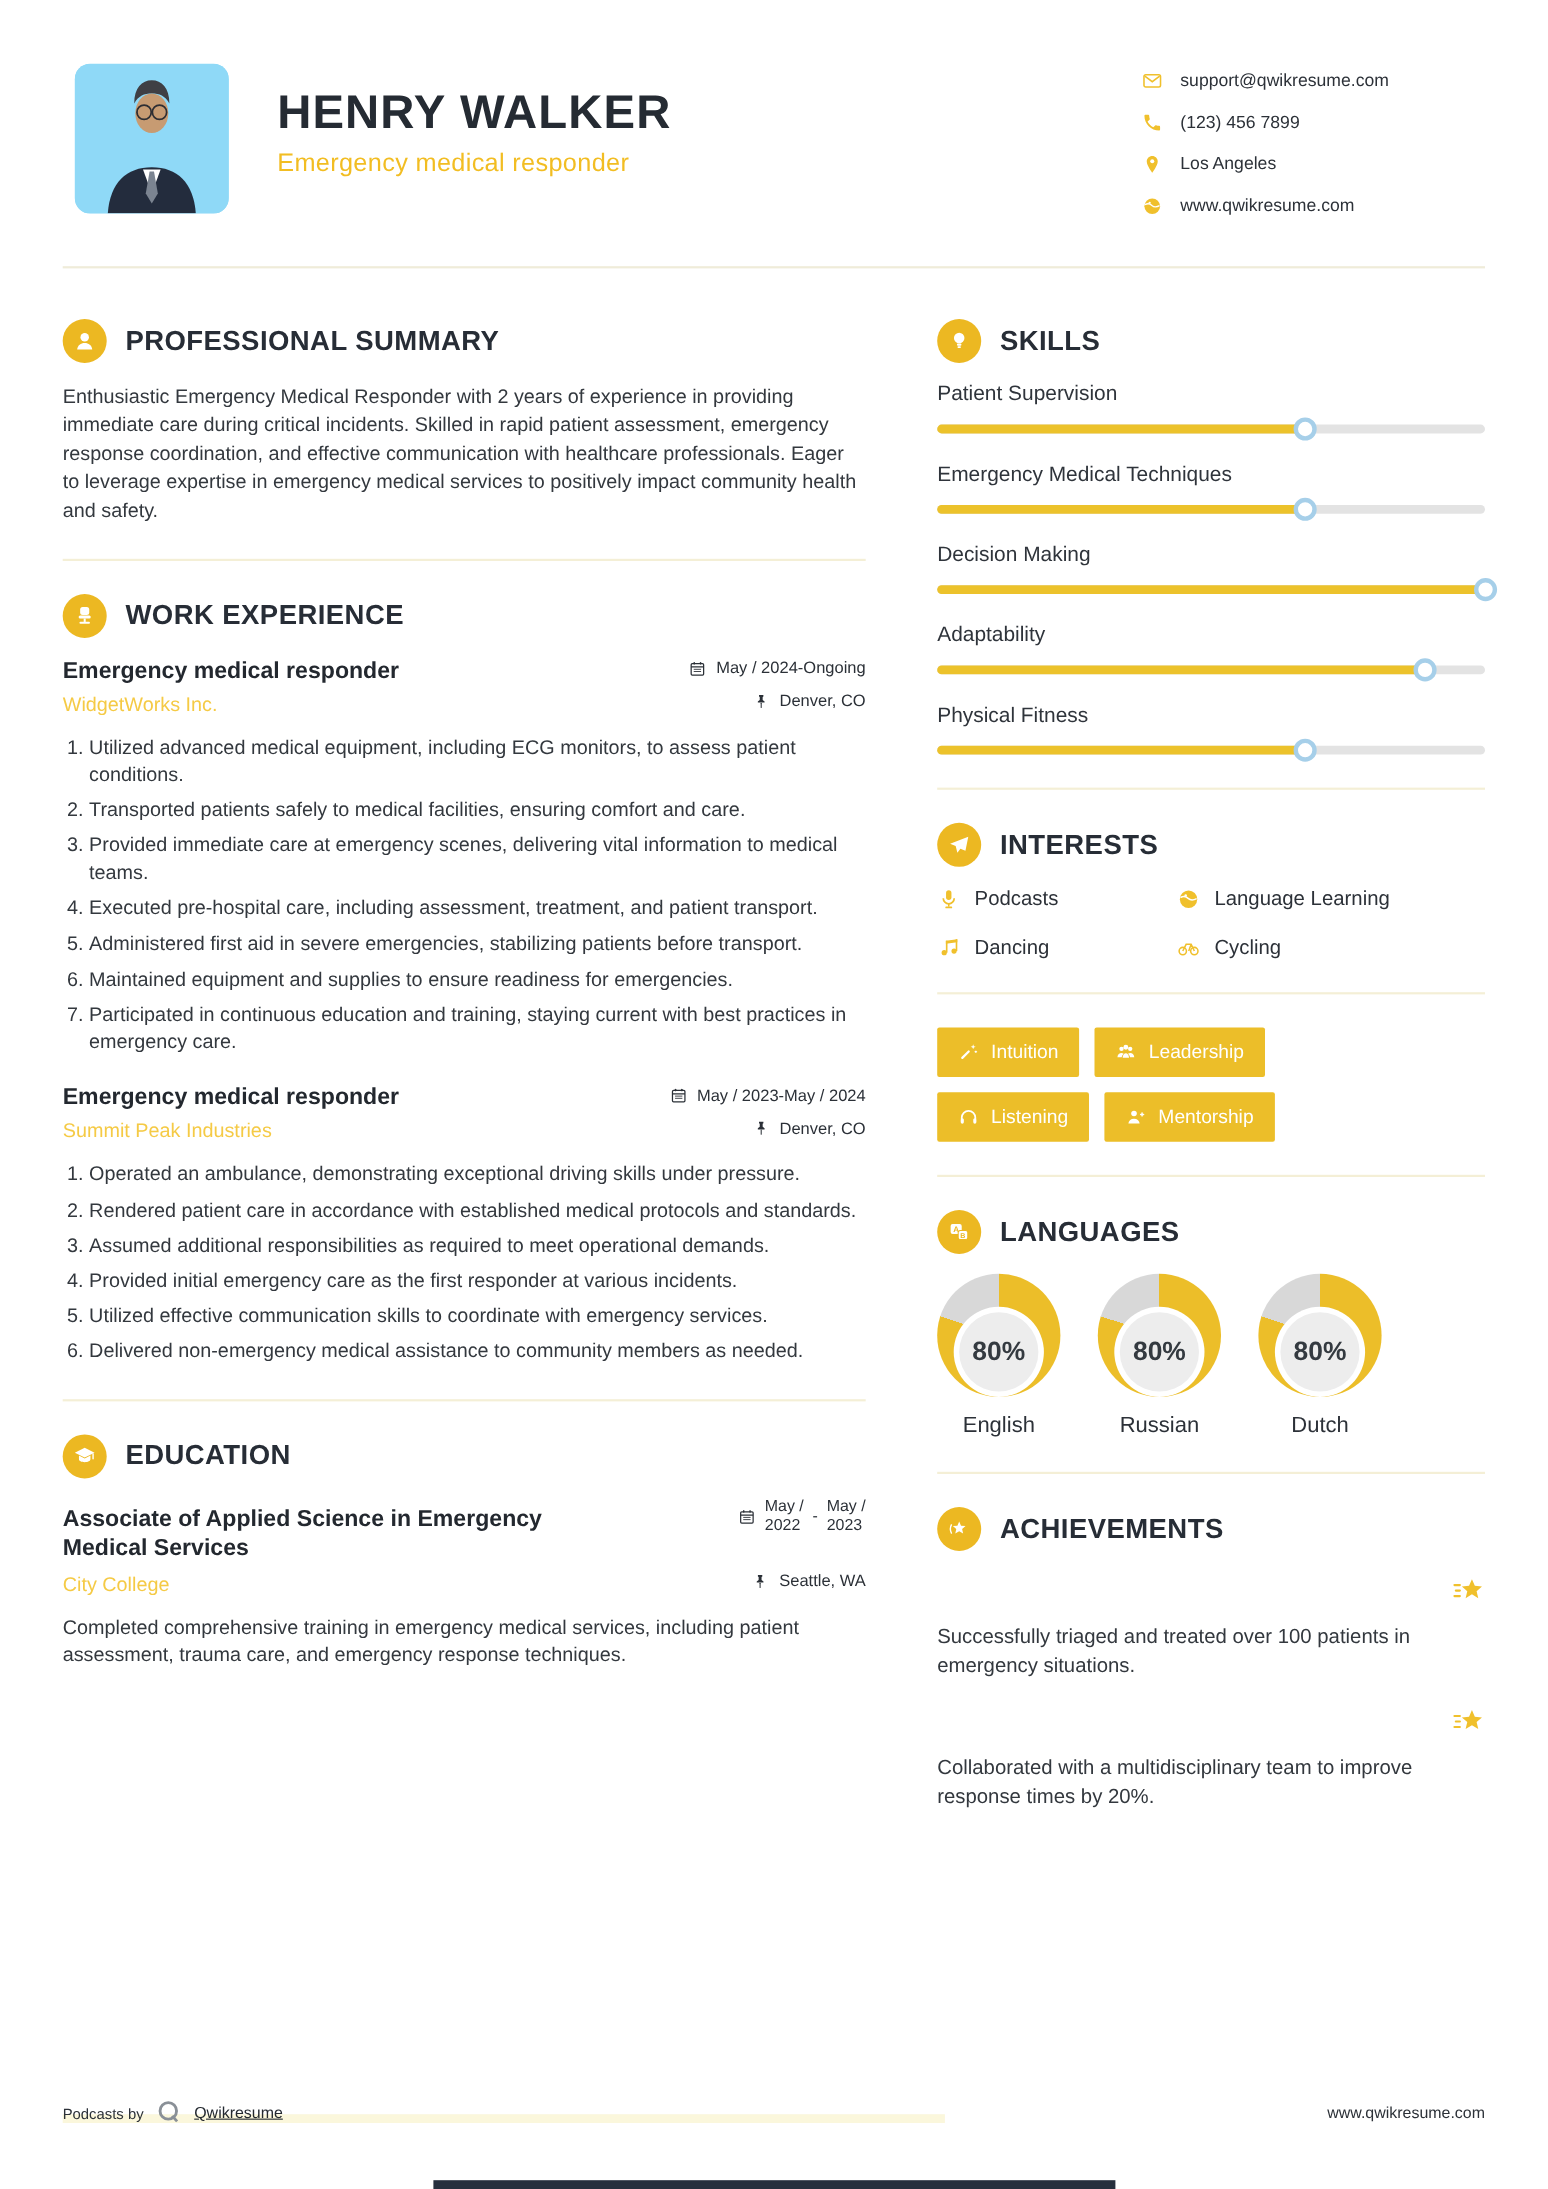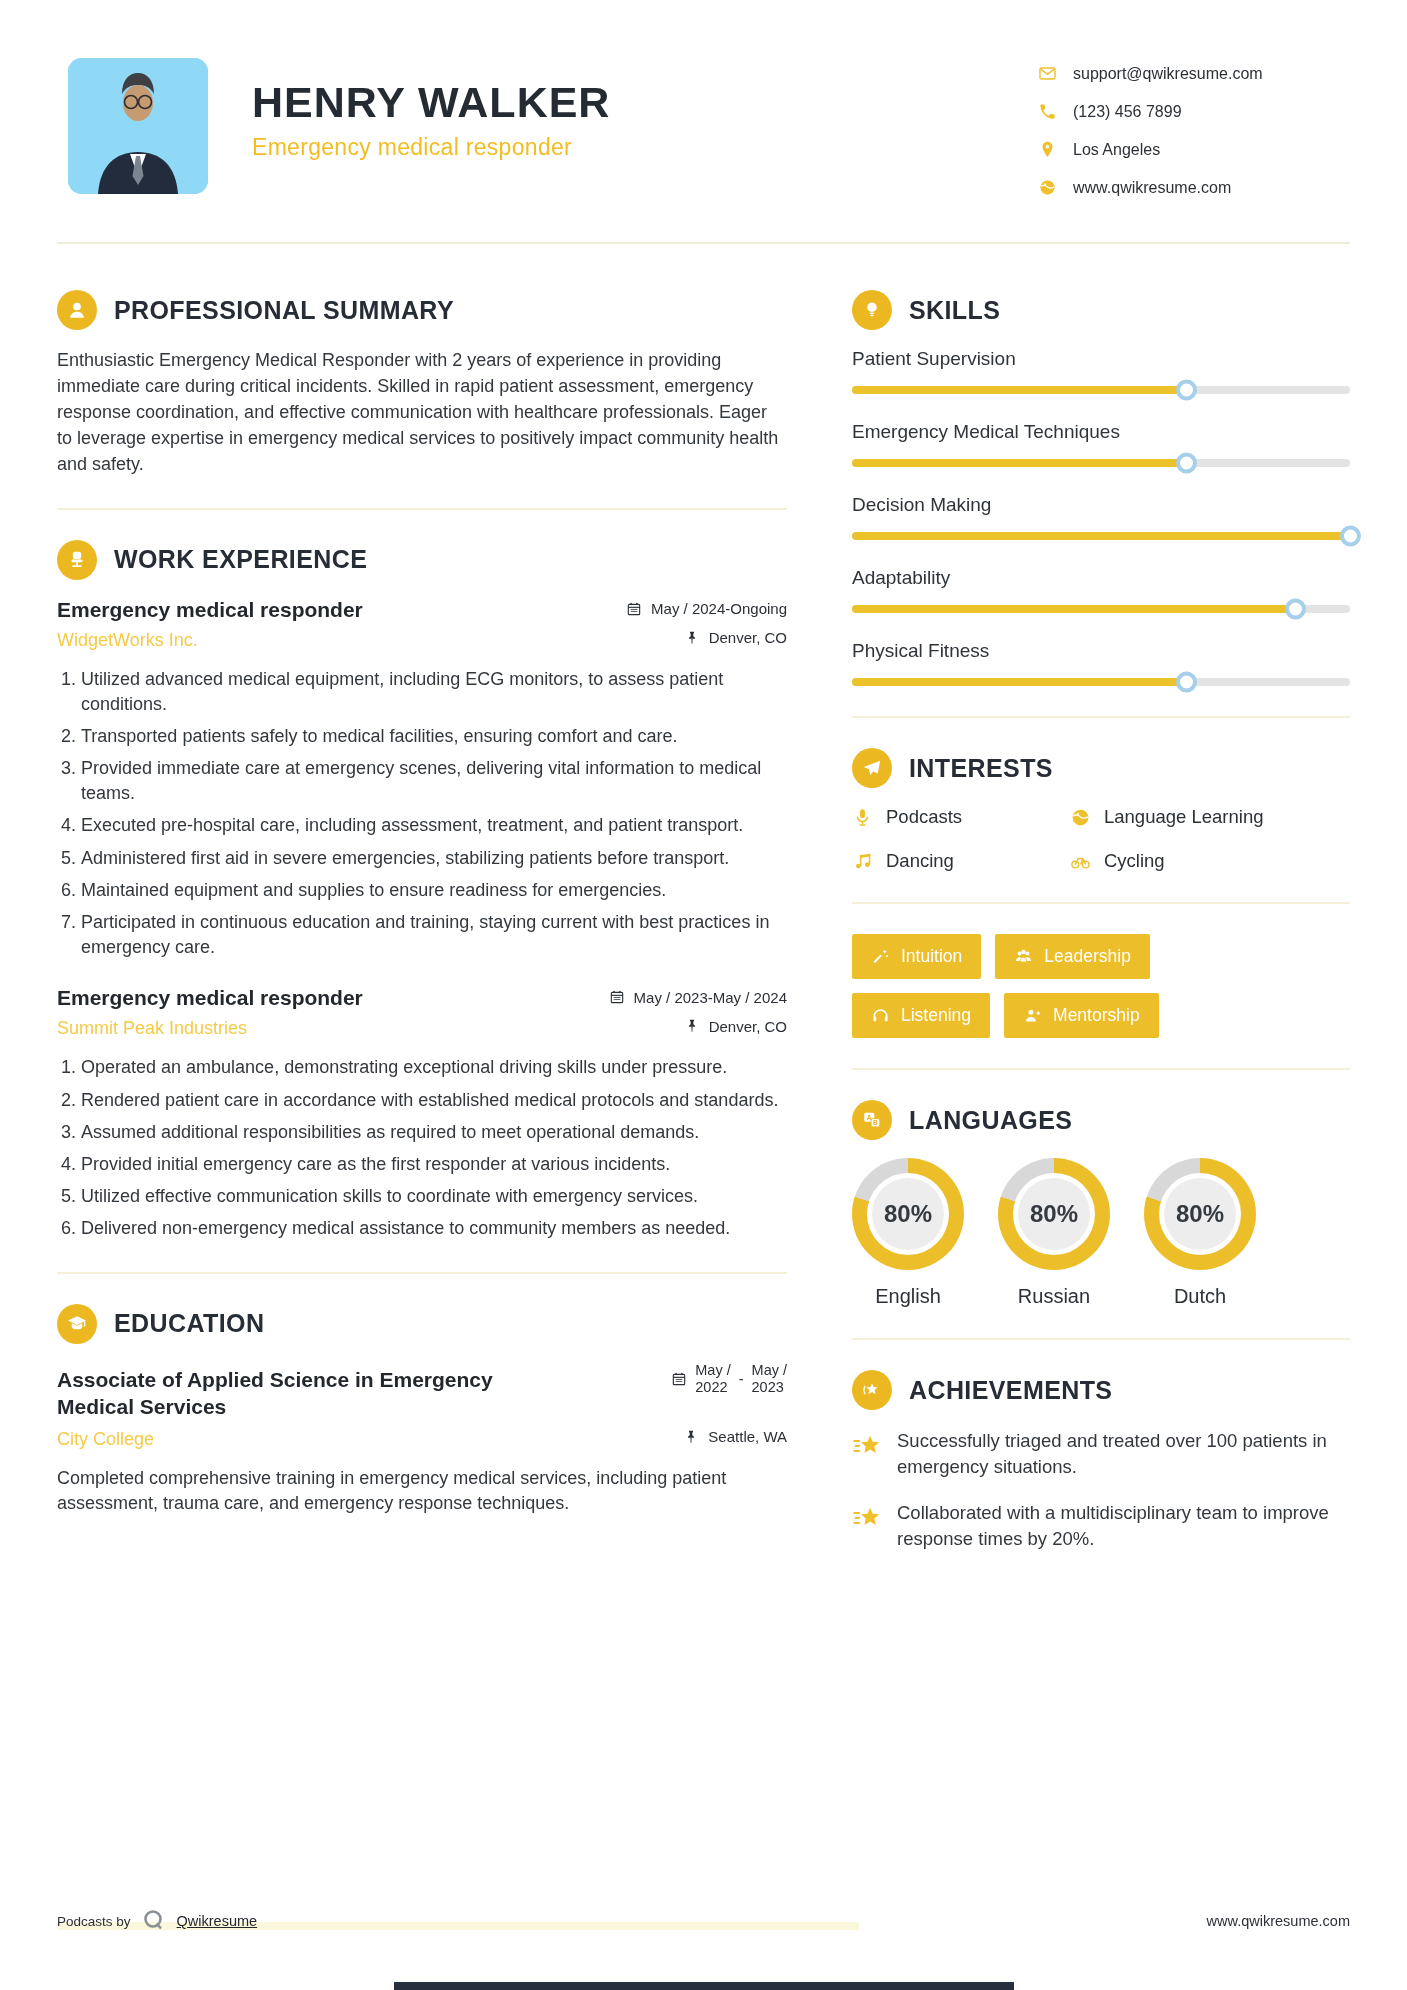--- a/index.html
+++ b/index.html
@@ -50,25 +50,25 @@
   .knob{position:absolute;right:-11px;top:50%;transform:translateY(-50%);width:13px;height:13px;background:#fff;border:4px solid #a6cfe9;border-radius:50%;}
   .interests-grid{display:grid;grid-template-columns:218px 1fr;row-gap:22px;margin-top:6px;}
   .interest{display:flex;align-items:center;gap:13px;font-size:18.5px;color:#2c3138;}
   .iicon{width:21px;height:21px;color:#f0c02c;display:inline-flex;}
   .iicon svg{width:21px;height:21px;}
   .tags{display:flex;flex-wrap:wrap;gap:14px;margin-top:8px;max-width:420px;}
   .tag{display:inline-flex;align-items:center;gap:11px;background:#ecbe29;color:#fff;font-size:17.5px;padding:12px 19px;border-radius:2px;}
   .tag svg{width:19px;height:19px;fill:#fff;}
   .langs{display:flex;gap:34px;margin-top:10px;}
   .lang{display:flex;flex-direction:column;align-items:center;width:112px;}
-  .donut{width:112px;height:112px;border-radius:50%;display:flex;align-items:center;justify-content:center;}
+  .donut{width:112px;height:112px;border-radius:50%;display:flex;align-items:flex-end;justify-content:center;}
   .donut-center{width:82px;height:82px;border-radius:50%;background:#fff;display:flex;align-items:center;justify-content:center;}
   .donut-inner{width:72px;height:72px;border-radius:50%;background:#ededed;display:flex;align-items:center;justify-content:center;font-size:24px;font-weight:700;color:#343a40;}
   .lang-label{margin-top:15px;font-size:20px;color:#2c3138;}
-  .ach-item{display:flex;gap:15px;margin-bottom:20px;align-items:flex-start;}
+  .ach-item{display:flex;gap:15px;margin-bottom:20px;align-items:flex-end;flex-direction:column;}
   .ach-icon{width:30px;height:30px;color:#f0c02c;flex:0 0 auto;display:inline-flex;margin-top:2px;}
   .ach-icon svg{width:30px;height:30px;}
   .ach-text{font-size:18.5px;line-height:1.4;color:#33383e;}
   
   .footer{position:absolute;left:57px;right:57px;bottom:56px;display:flex;align-items:center;}
   .footer .stripe{position:absolute;left:0;top:14px;width:62%;height:8px;background:#fbf7dc;z-index:0;}
   .fleft{position:relative;display:flex;align-items:center;gap:10px;z-index:1;}
   .powered{font-size:13.5px;color:#2c3138;}
   .qlogo{width:26px;height:26px;display:inline-flex;}
   .brand{font-size:14.5px;color:#23282f;text-decoration:underline;font-weight:500;}

